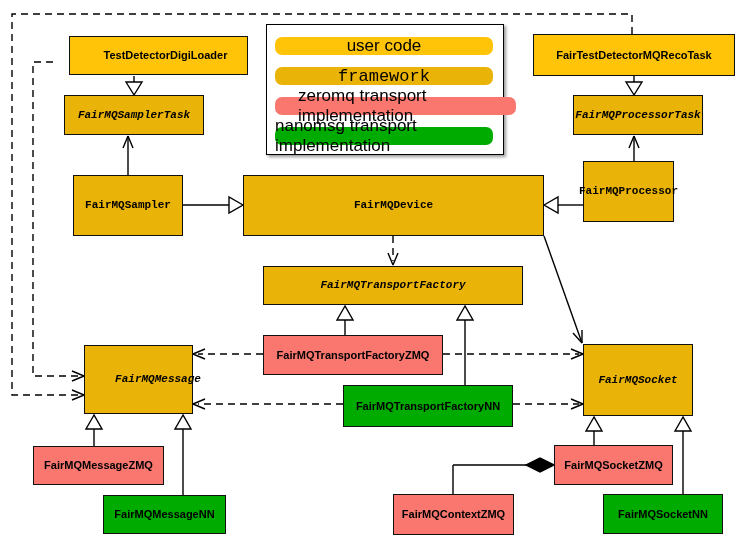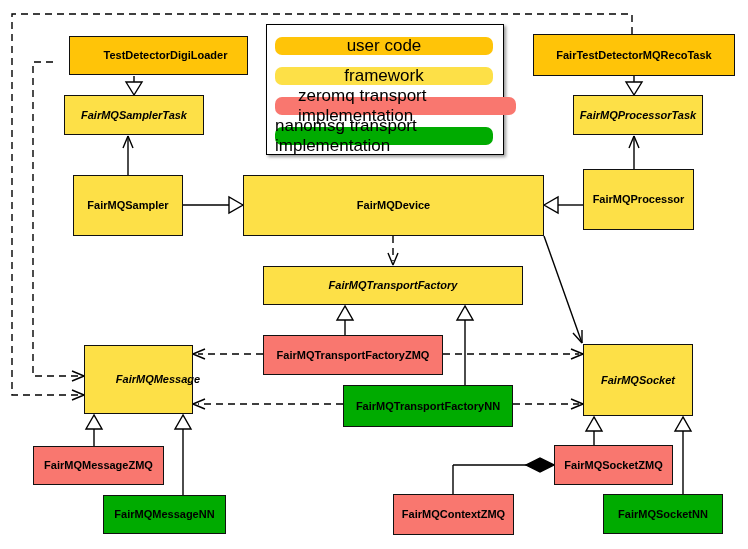--- a/index.html
+++ b/index.html
@@ -8,21 +8,21 @@
     font-family:"Liberation Sans",sans-serif;overflow:hidden;
   }
   #connectors{position:absolute;left:0;top:0;}
   .node{
     position:absolute;box-sizing:border-box;border:1.5px solid #111;
     display:flex;align-items:center;justify-content:center;text-align:center;
     font-weight:bold;font-size:11px;color:#000;line-height:1.1;padding:1px;
   }
   .abstract{font-style:italic;}
   .c-user{background:#FFC408;}
-  .c-fw{background:#fde047;}
+  .c-fw{background:#eab308;font-family:Liberation Mono, monospace;}
   .c-zmq{background:#F9776F;}
   .c-nn{background:#00AB00;}
   .legend{
     position:absolute;left:266px;top:24px;width:238px;height:131px;
     background:#ffffff;border:1.5px solid #000;box-shadow:2px 2px 3px #9a9a9a;
     box-sizing:border-box;
   }
   .legend-item{
     position:absolute;left:8px;width:218px;height:18px;
     display:flex;align-items:center;justify-content:center;
@@ -97,21 +97,21 @@
   <div class="node c-fw abstract" style="left:64px;top:95px;width:140px;height:40px;">FairMQSamplerTask</div>
 
   <div class="node c-user" style="left:533px;top:34px;width:202px;height:42px;">FairTestDetectorMQRecoTask</div>
 
   <div class="node c-fw abstract" style="left:573px;top:95px;width:130px;height:40px;">FairMQProcessorTask</div>
 
   <div class="node c-fw" style="left:73px;top:175px;width:110px;height:61px;">FairMQSampler</div>
 
   <div class="node c-fw" style="left:243px;top:175px;width:301px;height:61px;">FairMQDevice</div>
 
-  <div class="node c-fw" style="left:583px;top:169px;width:111px;height:61px;">FairMQProcessor</div>
+  <div class="node c-fw" style="left:583px;top:161px;width:91px;height:61px;">FairMQProcessor</div>
 
   <div class="node c-fw abstract" style="left:263px;top:266px;width:260px;height:39px;">FairMQTransportFactory</div>
 
   <div class="node c-zmq" style="left:263px;top:335px;width:180px;height:40px;">FairMQTransportFactoryZMQ</div>
 
   <div class="node c-nn" style="left:343px;top:385px;width:170px;height:42px;">FairMQTransportFactoryNN</div>
 
   <div class="node c-fw abstract" style="left:84px;top:345px;width:109px;height:69px;padding-left:40px;">FairMQMessage</div>
 
   <div class="node c-nn" style="left:103px;top:495px;width:123px;height:39px;">FairMQMessageNN</div>

